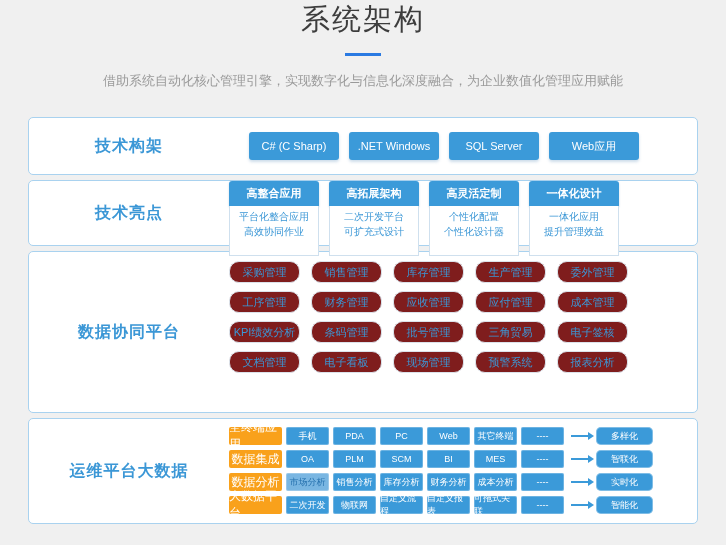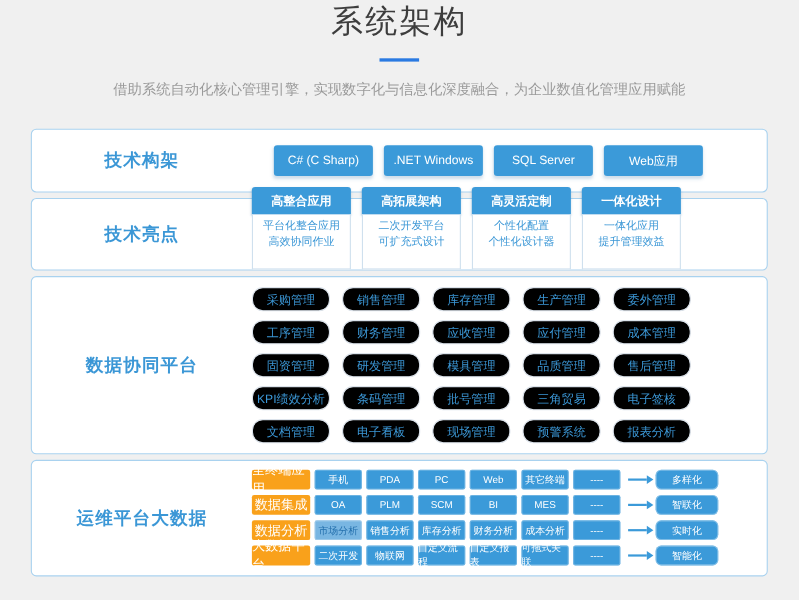--- a/index.html
+++ b/index.html
@@ -37,38 +37,38 @@
   .fw-body { display:flex; align-items:center; gap:10px;margin-left:20px; }
   .fw-btn {
     width:90px; height:28px; background:var(--accent-btn,#3b9ad9);
     color:#fff; font-size:11px; border-radius:3px;
     display:flex; align-items:center; justify-content:center;
     box-shadow:0 2px 3px rgba(60,120,170,.25); cursor:pointer;
   }
 
   
   .card-highlights { height:66px; }
-  .hl-body { display:flex; align-items:flex-end; gap:10px;font-family:Liberation Serif, serif; }
+  .hl-body { display:flex; align-items:flex-start; gap:10px;font-family:Liberation Serif, serif; }
   .hl-card { width:90px; }
   .hl-head {
     height:25px; background:var(--accent-btn,#3b9ad9); color:#fff;
     font-size:11px; font-weight:bold; border-radius:3px 3px 0 0;
     display:flex; align-items:center; justify-content:center;
     box-shadow:0 1px 2px rgba(60,120,170,.3);
   }
   .hl-lines { border:1px solid #cfe0ee; border-top:none; padding:3px 0 16px; background:#fff; }
   .hl-line { font-size:10px; color:var(--accent-text,#3b97d6); text-align:center; line-height:15px; }
 
   
   .card-modules { height:162px; }
   .mod-body { padding-top:9px; }
   .mod-row { display:flex; gap:11px; margin-bottom:8px; }
   .mod-btn {
     width:71px; height:22px; box-sizing:border-box;
-    border:1px solid #dbe2ea; border-radius:10px; background:#000000;
+    border:1px solid #dbe2ea; border-radius:10px; background:#7f1d1d;
     color:var(--accent-text,#3b97d6); font-size:11px;
     display:flex; align-items:center; justify-content:center; cursor:pointer;
   }
 
   
   .card-ops { height:106px; }
   .ops-body { padding-top:8px; }
   .ops-row { display:flex; align-items:center; margin-bottom:5px; }
   .ops-cat {
     width:53px; height:18px; background:var(--orange,#f9a11b); color:#fff;
@@ -163,27 +163,20 @@
             <div class="mod-btn">委外管理</div>
           </div>
           <div class="mod-row">
             <div class="mod-btn">工序管理</div>
             <div class="mod-btn">财务管理</div>
             <div class="mod-btn">应收管理</div>
             <div class="mod-btn">应付管理</div>
             <div class="mod-btn">成本管理</div>
           </div>
           <div class="mod-row">
-            <div class="mod-btn">固资管理</div>
-            <div class="mod-btn">研发管理</div>
-            <div class="mod-btn">模具管理</div>
-            <div class="mod-btn">品质管理</div>
-            <div class="mod-btn">售后管理</div>
-          </div>
-          <div class="mod-row">
             <div class="mod-btn">KPI绩效分析</div>
             <div class="mod-btn">条码管理</div>
             <div class="mod-btn">批号管理</div>
             <div class="mod-btn">三角贸易</div>
             <div class="mod-btn">电子签核</div>
           </div>
           <div class="mod-row">
             <div class="mod-btn">文档管理</div>
             <div class="mod-btn">电子看板</div>
             <div class="mod-btn">现场管理</div>

